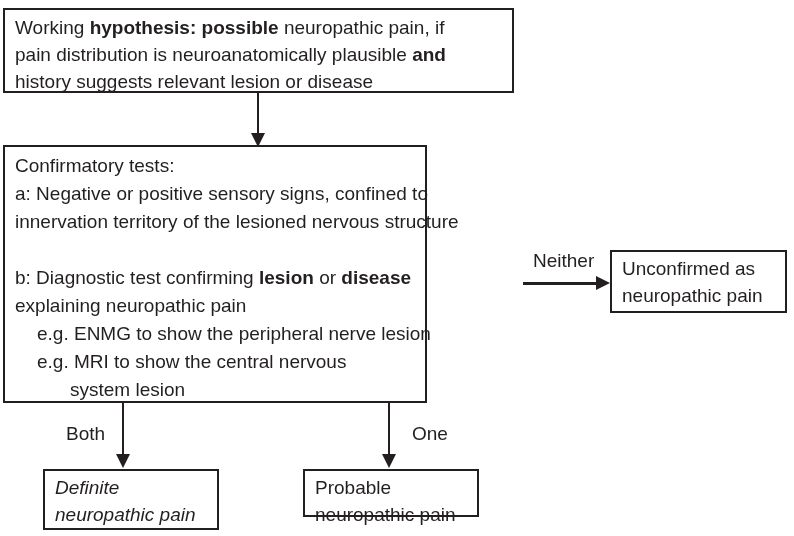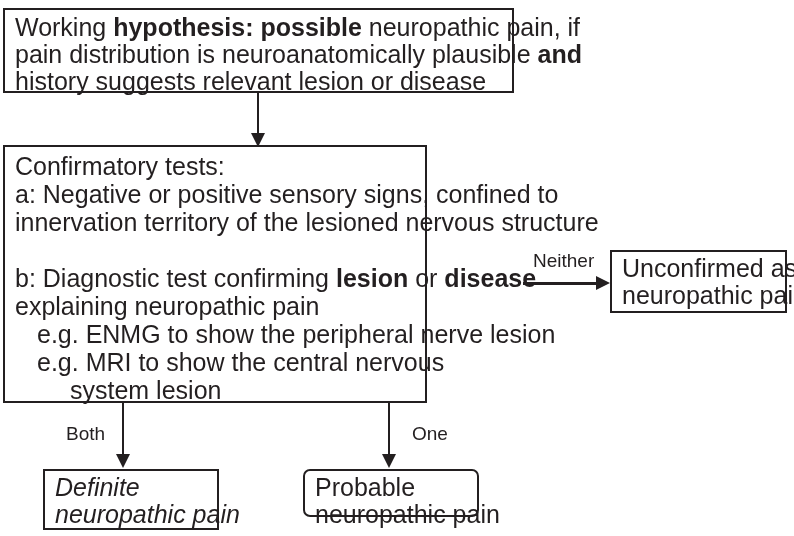--- a/index.html
+++ b/index.html
@@ -14,21 +14,21 @@
     background: #ffffff;
     font-family: "Liberation Sans", "DejaVu Sans", sans-serif;
     color: #231f20;
     overflow: hidden;
   }
   .box {
     position: absolute;
     border: 2px solid #231f20;
     background: #ffffff;
     box-sizing: border-box;
-    font-size: 25px;
+    font-size: 19px;
     line-height: 27px;
   }
   .tline {
     white-space: nowrap;
     min-height: 27px;
   }
   .tline .bold { font-weight: bold; }
   .indent-0 { padding-left: 0; }
   .indent-1 { padding-left: 22px; }
   .indent-2 { padding-left: 55px; }
@@ -53,21 +53,20 @@
   #definite-box {
     left: 43px; top: 469px;
     width: 176px; height: 61px;
     padding: 3px 10px;
     font-style: italic;
   }
   #probable-box {
     left: 303px; top: 469px;
     width: 176px; height: 48px;
     padding: 3px 10px;
-    border-radius: 7px;
   }
 
   .edge-label {
     position: absolute;
     font-size: 19px;
     line-height: 20px;
     white-space: nowrap;
     text-align: center;
   }
   #label-neither { left: 533px; top: 251px; }

